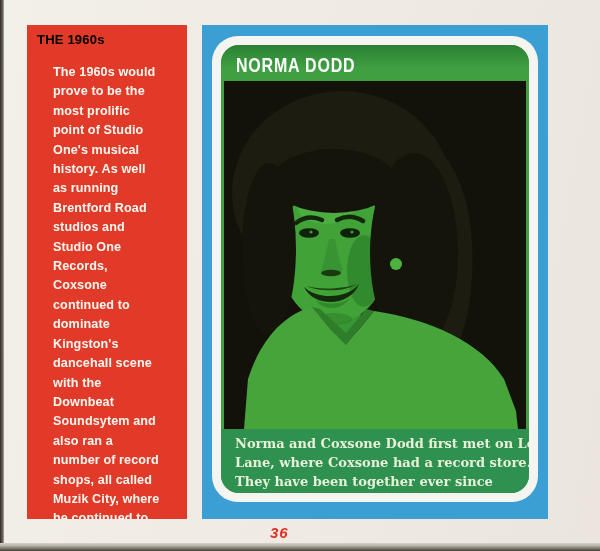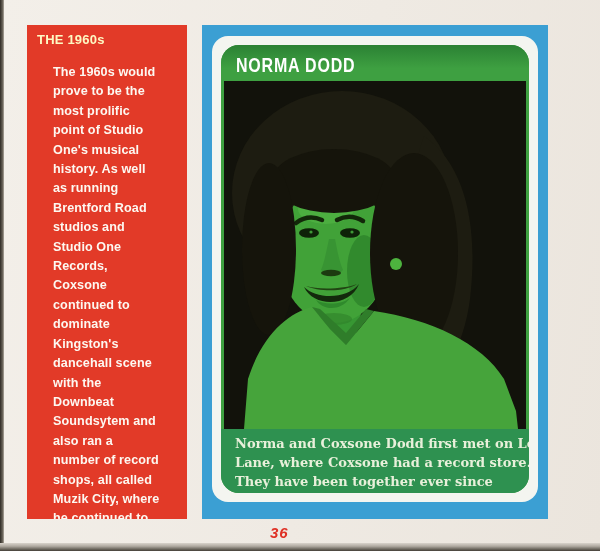--- a/index.html
+++ b/index.html
@@ -10,27 +10,27 @@
   }
   .abs{position:absolute;}
   
   .spine-edge{left:0;top:0;width:4px;height:100%;
     background:linear-gradient(to right,#2e2a24,#6f695f 70%,#b5afa5);}
   .bottom-edge{left:0;top:543px;width:600px;height:8px;
     background:linear-gradient(#d8d3cb 0%,#b0aaa1 40%,#5e5950 85%,#433f38);}
   
   .red-box{left:27px;top:25px;width:160px;height:494px;background:#e23a28;
     box-sizing:border-box;padding:7px 8px 0 10px;overflow:hidden;}
-  .red-heading{font-size:13px;font-weight:bold;color:#fef9c3;margin:0 0 5px 0;letter-spacing:.2px;}
+  .red-heading{font-size:13px;font-weight:bold;color:#000000;margin:0 0 5px 0;letter-spacing:.2px;}
   .red-box p{font-size:12.6px;line-height:19.4px;font-weight:bold;color:#fdf8f1;
     margin:16px;letter-spacing:.1px;}
   .red-box p.indent{text-indent:12px;}
   
   .blue-card{left:202px;top:25px;width:346px;height:494px;background:#3b9fd3;}
-  .white-ring{left:10px;top:11px;width:326px;height:466px;background:#f4f5f0;border-radius:16px;}
+  .white-ring{left:10px;top:11px;width:326px;height:466px;background:#f4f5f0;border-radius:26px;}
   .green-card{left:9px;top:9px;width:308px;height:448px;border-radius:18px;
     background:#3ea041;overflow:hidden;}
   .card-header{left:0;top:0;width:100%;height:36px;
     background:linear-gradient(180deg,#2b8134 0%,#3ea041 65%);}
   .card-title{left:15px;top:9px;font-size:20px;font-weight:bold;color:#ffffff;
     transform:scaleX(.8);transform-origin:left top;letter-spacing:1px;white-space:nowrap;}
   .photo{left:3px;top:36px;width:302px;height:348px;}
   .photo svg{display:block;width:100%;height:100%;}
   .caption-band{left:0;top:384px;width:100%;height:64px;background:#2e9150;}
   .caption-text{left:14px;top:5px;font-family:"DejaVu Serif",serif;font-weight:bold;

